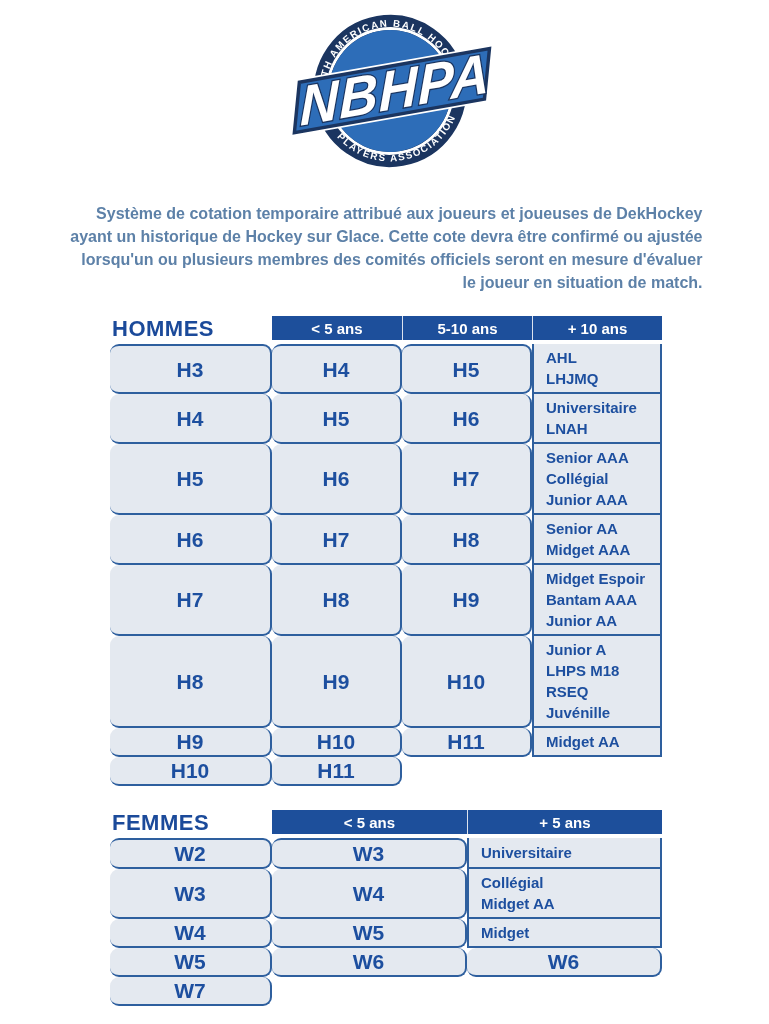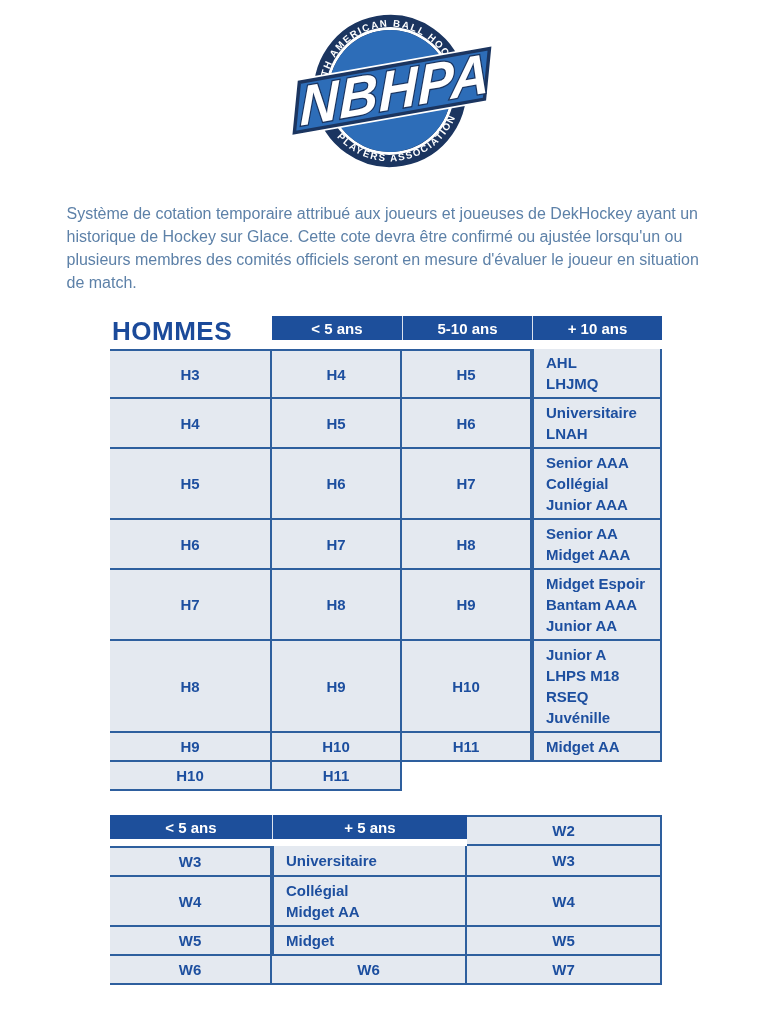--- a/index.html
+++ b/index.html
@@ -20,39 +20,39 @@
   
   .logo-wrap{width:244px;margin:6px auto 0 auto;padding-left:10px;}
   .logo-wrap svg{display:block;}
   .l-navy{fill:var(--logo-navy);}
   .l-blue{fill:var(--logo-blue);}
   .arc-text{fill:#ffffff;font-family:"Liberation Sans",sans-serif;font-weight:bold;font-size:10px;letter-spacing:1.6px;}
   .wordmark{fill:#ffffff;stroke:var(--logo-navy);stroke-width:2.6px;paint-order:stroke;
     font-family:"Liberation Sans",sans-serif;font-weight:bold;font-style:italic;font-size:57px;letter-spacing:1px;}
 
   
-  .intro{width:636px;margin:28px auto 0 auto;text-align:left;color:var(--intro-text);
-    font-size:16px;line-height:23px;font-weight:400;}
+  .intro{width:636px;margin:28px auto 0 auto;text-align:right;color:var(--intro-text);
+    font-size:16px;line-height:23px;font-weight:700;}
 
   
   .tables{margin:22px 0 0 110px;width:552px;}
   .tbl{display:grid;background:#fff;}
   .tbl + .tbl{margin-top:24px;}
   .cell{min-height:0;}
   .title-cell{background:#fff;display:flex;align-items:center;color:var(--title-text);
-    font-size:26px;font-weight:bold;letter-spacing:0.5px;padding:0 0 2px 2px;}
+    font-size:22px;font-weight:bold;letter-spacing:0.5px;padding:0 0 2px 2px;}
   .head-cell{background:var(--header-blue);color:#fff;display:flex;align-items:center;justify-content:center;
     font-size:15px;font-weight:bold;height:24px;}
   .head-cell.sep{border-left:1px solid #dce3ee;}
   .label-cell{background:var(--cell-bg);color:var(--cell-text);font-size:15px;font-weight:bold;
     display:flex;align-items:center;text-align:left;padding:3px 6px 3px 12px;line-height:21px;white-space:pre-line;
     border-left:2px solid var(--border-blue);border-right:2px solid var(--border-blue);border-bottom:2px solid var(--border-blue);}
-  .value-cell{background:var(--cell-bg);color:var(--cell-text);font-size:15px;font-weight:bold;
+  .value-cell{background:var(--cell-bg);color:var(--cell-text);font-size:21px;font-weight:bold;
     display:flex;align-items:center;justify-content:center;padding:3px 8px;line-height:21px;
-    border-right:2px solid var(--border-blue);border-bottom:2px solid var(--border-blue);}
+    border-right:2px solid var(--border-blue);border-bottom:2px solid var(--border-blue);border-radius:9px;}
   .first-row{border-top:2px solid var(--border-blue);}
 </style>
 </head>
 <body>
 
 <div class="page">
 
   <div class="logo-wrap">
     <svg width="234" height="168" viewBox="0 0 240 172">
       <g transform="rotate(-10 120 87)">
@@ -124,20 +124,21 @@
 RSEQ Juvénille</div>
         <div class="cell value-cell">H9</div>
         <div class="cell value-cell">H10</div>
         <div class="cell value-cell">H11</div>
         <div class="cell label-cell">Midget AA</div>
         <div class="cell value-cell">H10</div>
         <div class="cell value-cell">H11</div>
       </div>
 
     <div class="tbl" style="grid-template-columns:162px 195px 195px;">
+      <div class="cell title-cell">FEMMES</div>
       <div class="cell head-cell">&lt; 5 ans</div>
       <div class="cell head-cell sep">+ 5 ans</div>
         <div class="cell value-cell first-row">W2</div>
         <div class="cell value-cell first-row">W3</div>
         <div class="cell label-cell">Universitaire</div>
         <div class="cell value-cell">W3</div>
         <div class="cell value-cell">W4</div>
         <div class="cell label-cell">Collégial
 Midget AA</div>
         <div class="cell value-cell">W4</div>

